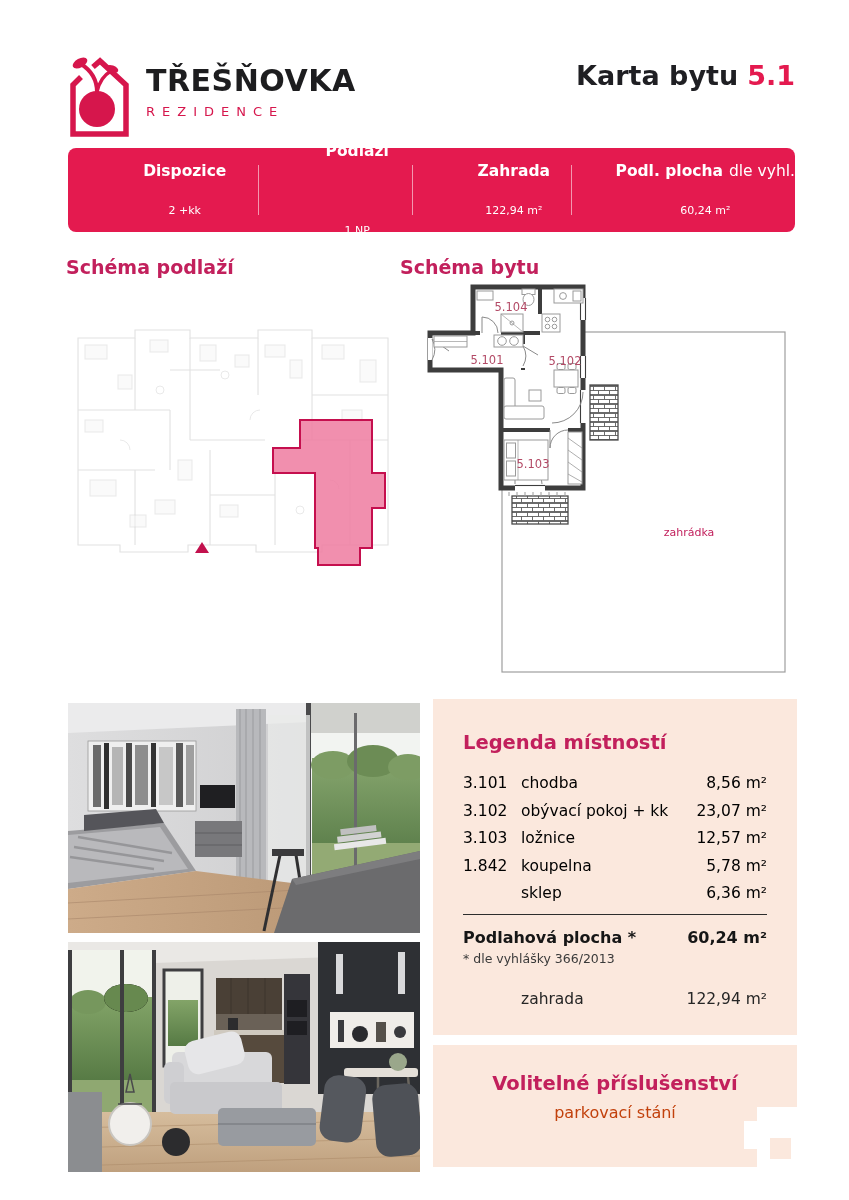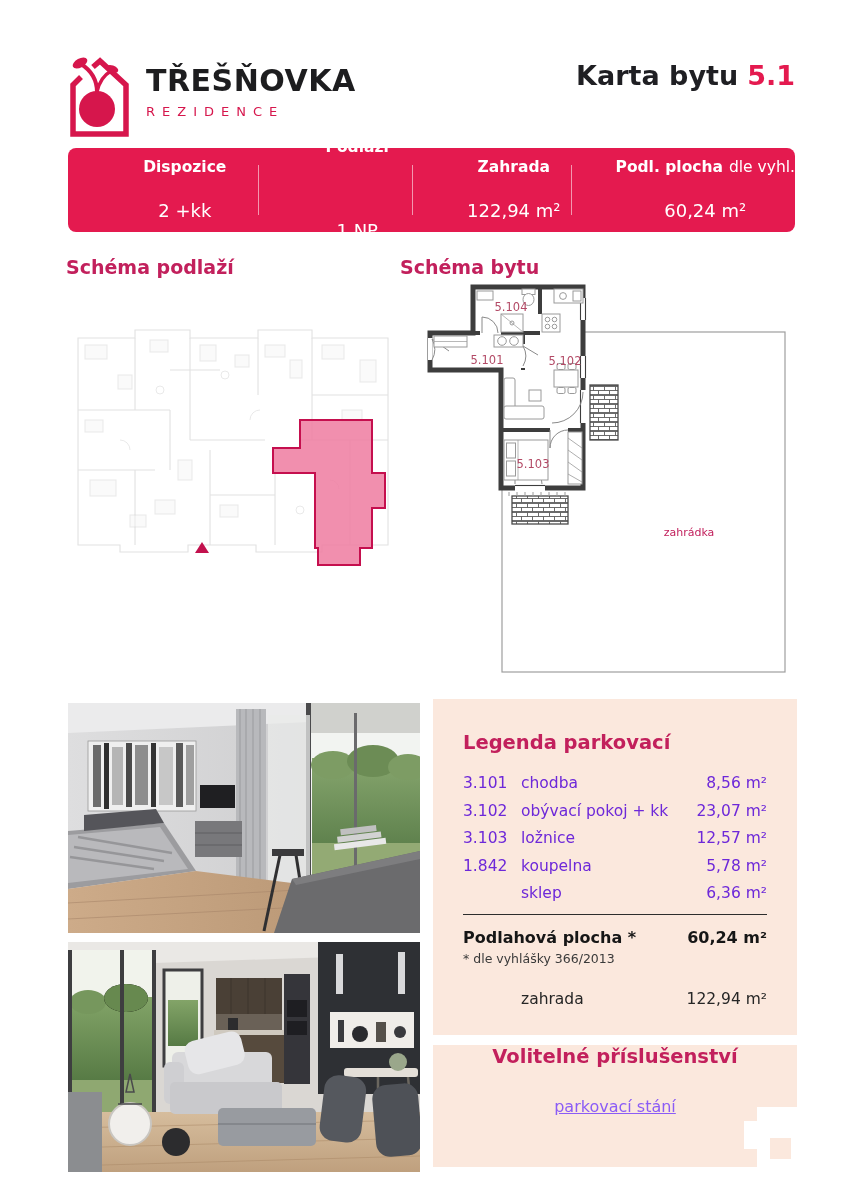--- a/index.html
+++ b/index.html
@@ -12,46 +12,46 @@
   .brand-sub{font-size:13px;font-weight:500;color:#d6164c;letter-spacing:7px;margin-top:8px;}
   .card-title{position:absolute;right:54px;top:60px;font-size:27px;font-weight:700;color:#1f1f23;white-space:nowrap;}
   .card-title .unit{color:#e41a4f;margin-left:9px;}
   
   .summary{position:absolute;left:68px;top:148px;width:727px;height:84px;background:#e41a4f;border-radius:8px;
            display:flex;align-items:center;color:#fff;}
   .sb-col{display:flex;flex-direction:column;align-items:center;justify-content:center;text-align:center;padding-left:44px;}
   .sb-c1{width:179px;} .sb-c2{width:135px;gap:40px;} .sb-c3{width:140px;} .sb-c4{flex:1;}
   .sb-label{font-size:15.5px;font-weight:700;line-height:1;white-space:nowrap;}
   .sb-label .sfx{font-weight:400;margin-left:6px;}
-  .sb-value{font-size:18px;font-weight:400;margin-top:26px;line-height:1;text-align:right;}
+  .sb-value{font-size:11px;font-weight:400;margin-top:26px;line-height:1;text-align:right;}
   .sb-sep{width:1px;height:50px;background:rgba(255,255,255,.55);}
   
   .sec-title{position:absolute;font-size:19px;font-weight:700;color:#c2205c;white-space:nowrap;}
   .sec-floor{left:66px;top:256px;} .sec-unit{left:400px;top:256px;}
   
   .floor-scheme{position:absolute;left:60px;top:300px;width:340px;height:290px;}
   .unit-scheme{position:absolute;left:425px;top:278px;width:385px;height:410px;}
   
   .photo{position:absolute;left:68px;width:352px;height:230px;overflow:hidden;}
   .photo1{top:703px;} .photo2{top:942px;}
   
   .panel{position:absolute;left:433px;width:364px;background:#fbe8dd;box-sizing:border-box;}
   .legend-panel{top:699px;height:336px;padding:32px 30px 0 30px;}
   .legend-title{font-size:19.5px;font-weight:700;color:#c2205c;margin-bottom:22px;}
-  .legend-row{display:flex;align-items:baseline;font-size:15.5px;color:#6d28d9;margin-bottom:12px;line-height:1;}
+  .legend-row{display:flex;align-items:baseline;font-size:15.5px;color:#000000;margin-bottom:12px;line-height:1;}
   .lr-code{width:58px;} .lr-name{flex:1;} .lr-area{text-align:right;white-space:nowrap;}
   .legend-div{border:none;border-top:1.5px solid #2d2d2d;margin:12px 0 15px 0;}
   .total-row{display:flex;align-items:baseline;font-size:16px;font-weight:700;color:#161616;line-height:1;}
   .total-note{font-size:12.5px;color:#3a3a3a;margin-top:5px;}
   .garden-row{display:flex;align-items:baseline;font-size:15.5px;color:#262626;margin-top:26px;line-height:1;}
   .garden-row .lr-name{margin-left:58px;}
   
-  .options-panel{top:1045px;height:122px;text-align:center;}
+  .options-panel{top:1045px;height:122px;text-align:center;padding-top:27px;}
   .options-title{font-size:19.5px;font-weight:700;color:#c2205c;}
-  .options-item{font-size:16px;color:#8b5cf6;margin-top:29px;text-decoration:underline;}
+  .options-item{font-size:16px;color:#c2410c;margin-top:8px;}
   .wm{position:absolute;}
 </style>
 </head>
 <body>
 
 <div class="page">
 
   <div class="logo">
     <svg width="68" height="86" viewBox="0 0 68 86">
       <path d="M15,23 L7,31 L7,80 L60,80 L60,31 L34,7 L27,13" fill="none" stroke="#d6164c" stroke-width="5.5" stroke-linejoin="miter"></path>
@@ -368,21 +368,21 @@
       <circle cx="330" cy="120" r="9" fill="#9aa78b"></circle>
 
       <circle cx="62" cy="182" r="21" fill="#f1efec" stroke="#c9c6c1" stroke-width="2"></circle>
       <path d="M58,150 l4,-18 l4,18 z M50,162 h24" stroke="#4a4a4c" stroke-width="1.5" fill="none"></path>
       <circle cx="108" cy="200" r="14" fill="#2c2c2e"></circle>
       <rect x="0" y="150" width="34" height="80" fill="#8b8d90"></rect>
     </svg>
   </div>
 
   <div class="panel legend-panel">
-    <div class="legend-title">Legenda parkovací</div>
+    <div class="legend-title">Legenda místností</div>
 
     <div class="legend-row">
       <div class="lr-code">3.101</div>
       <div class="lr-name">chodba</div>
       <div class="lr-area">8,56 m²</div>
     </div>
     <div class="legend-row">
       <div class="lr-code">3.102</div>
       <div class="lr-name">obývací pokoj + kk</div>
       <div class="lr-area">23,07 m²</div>

